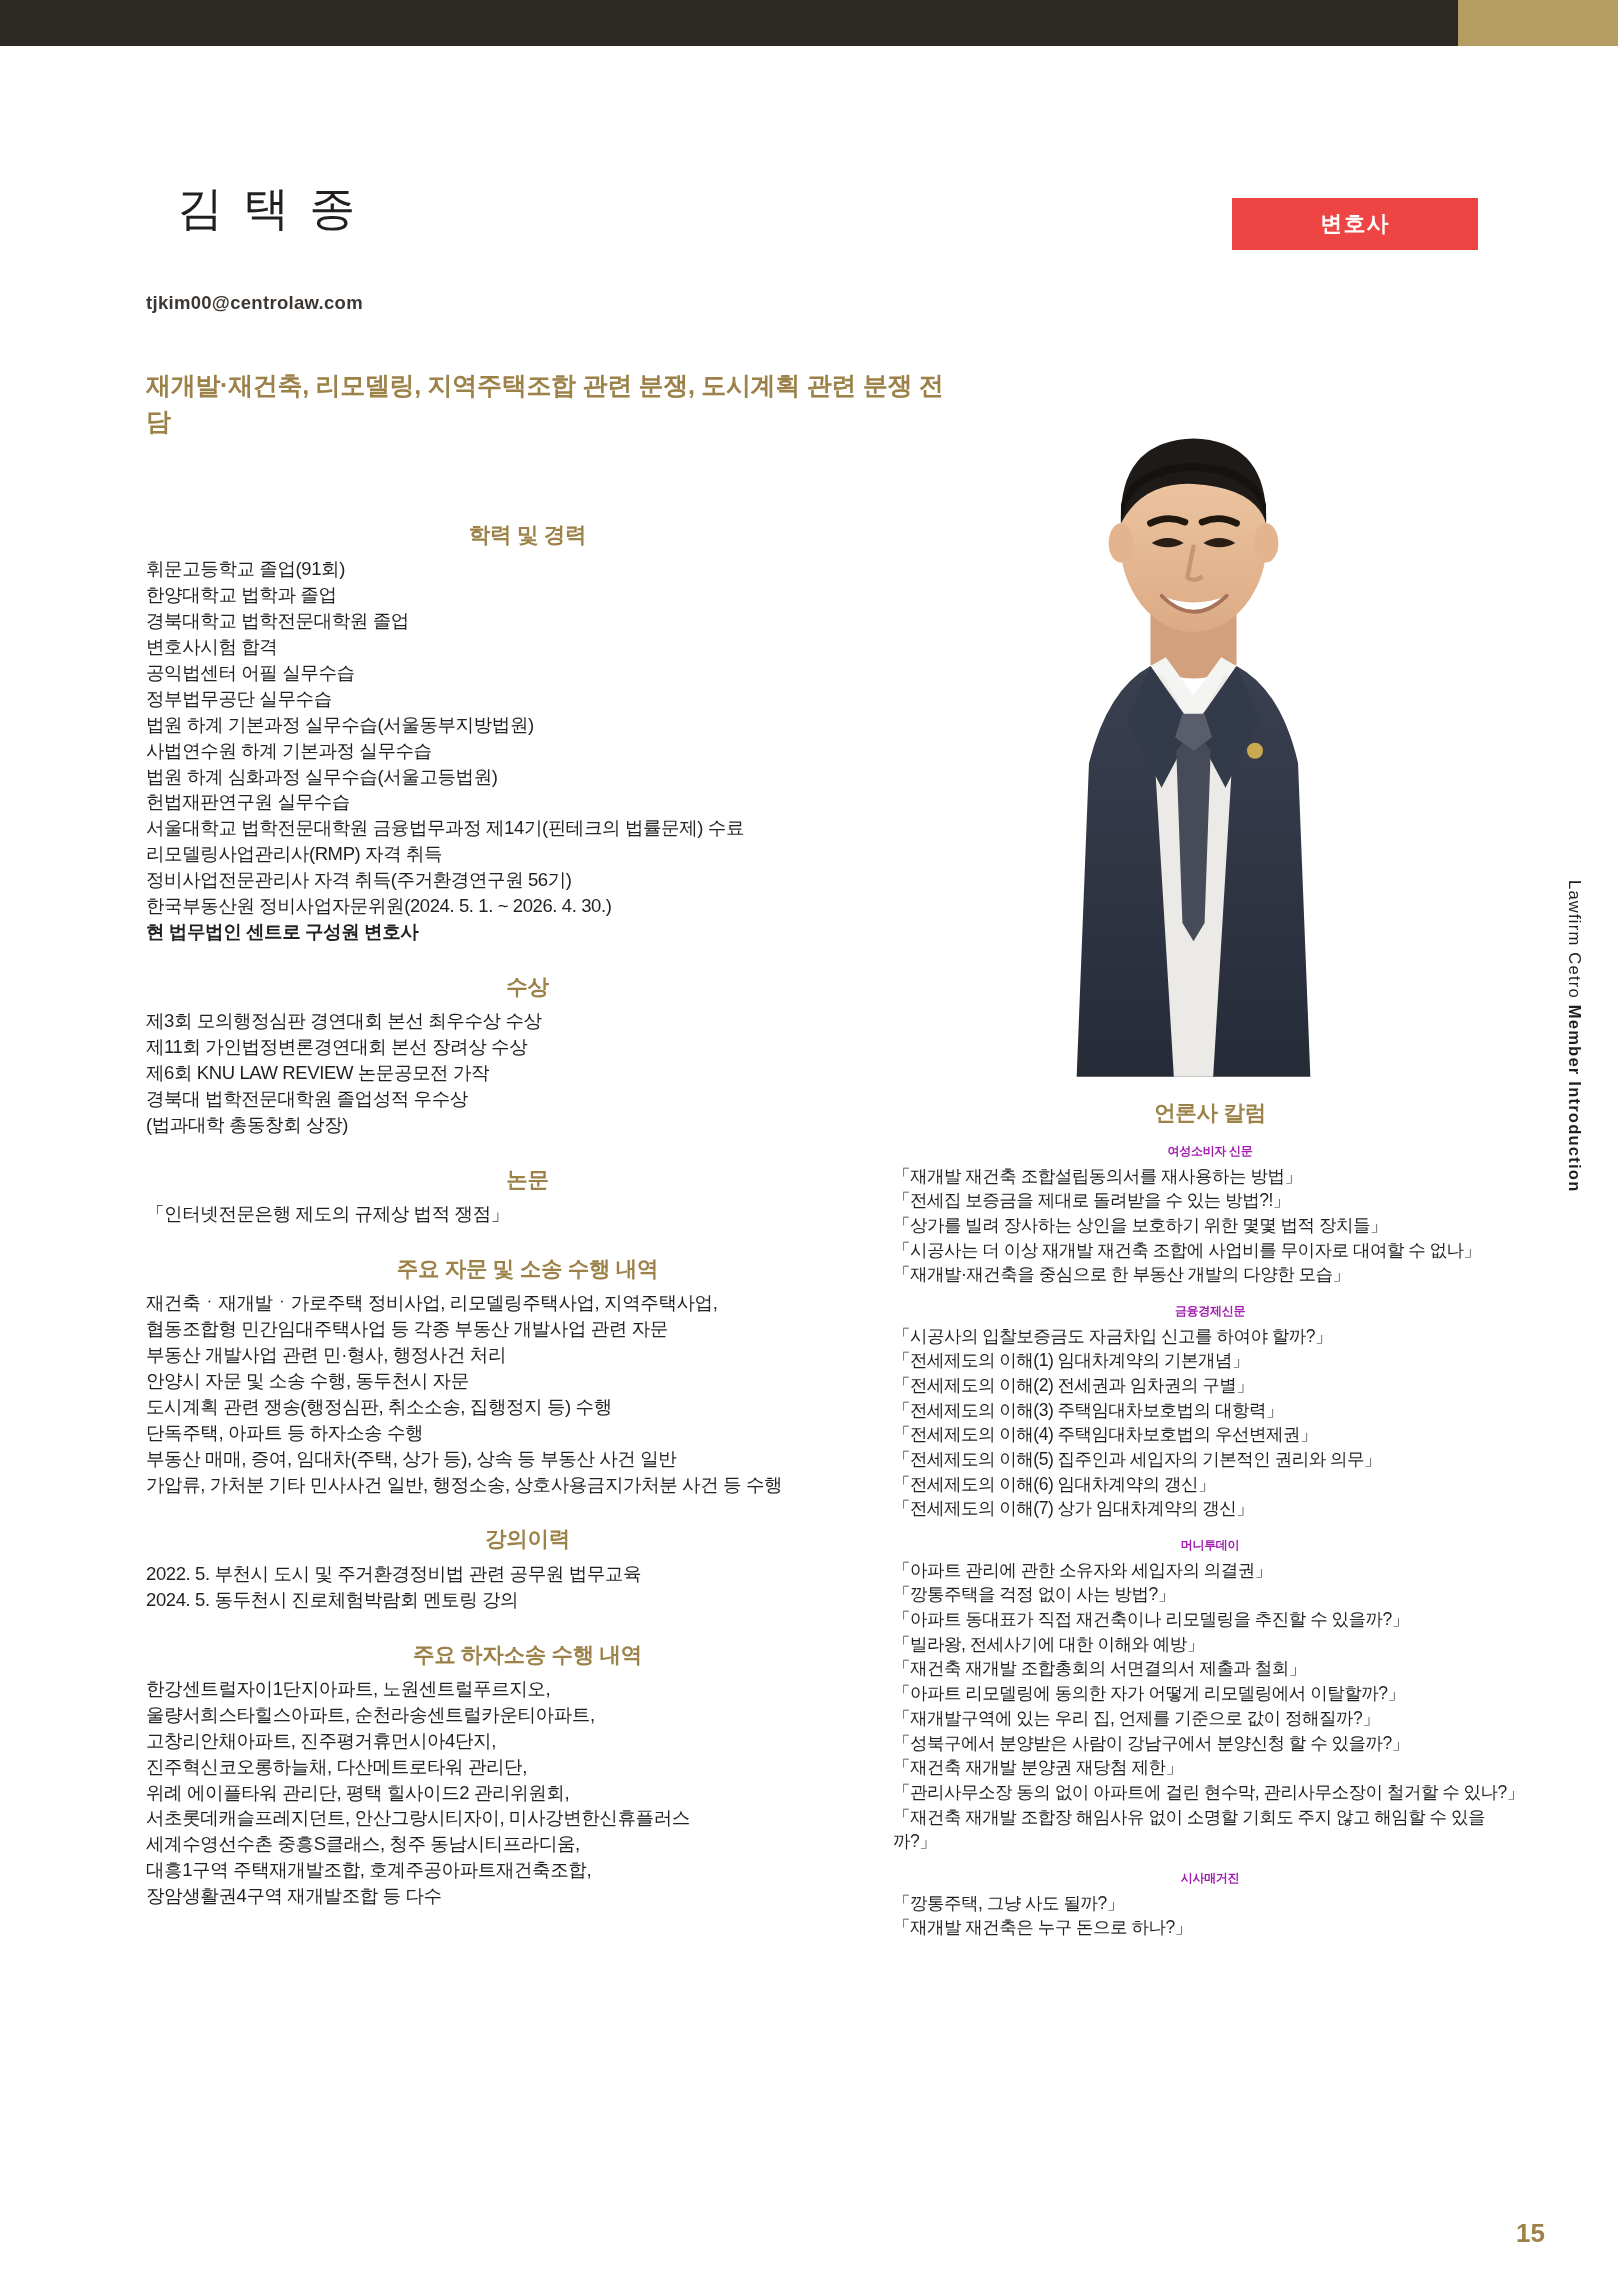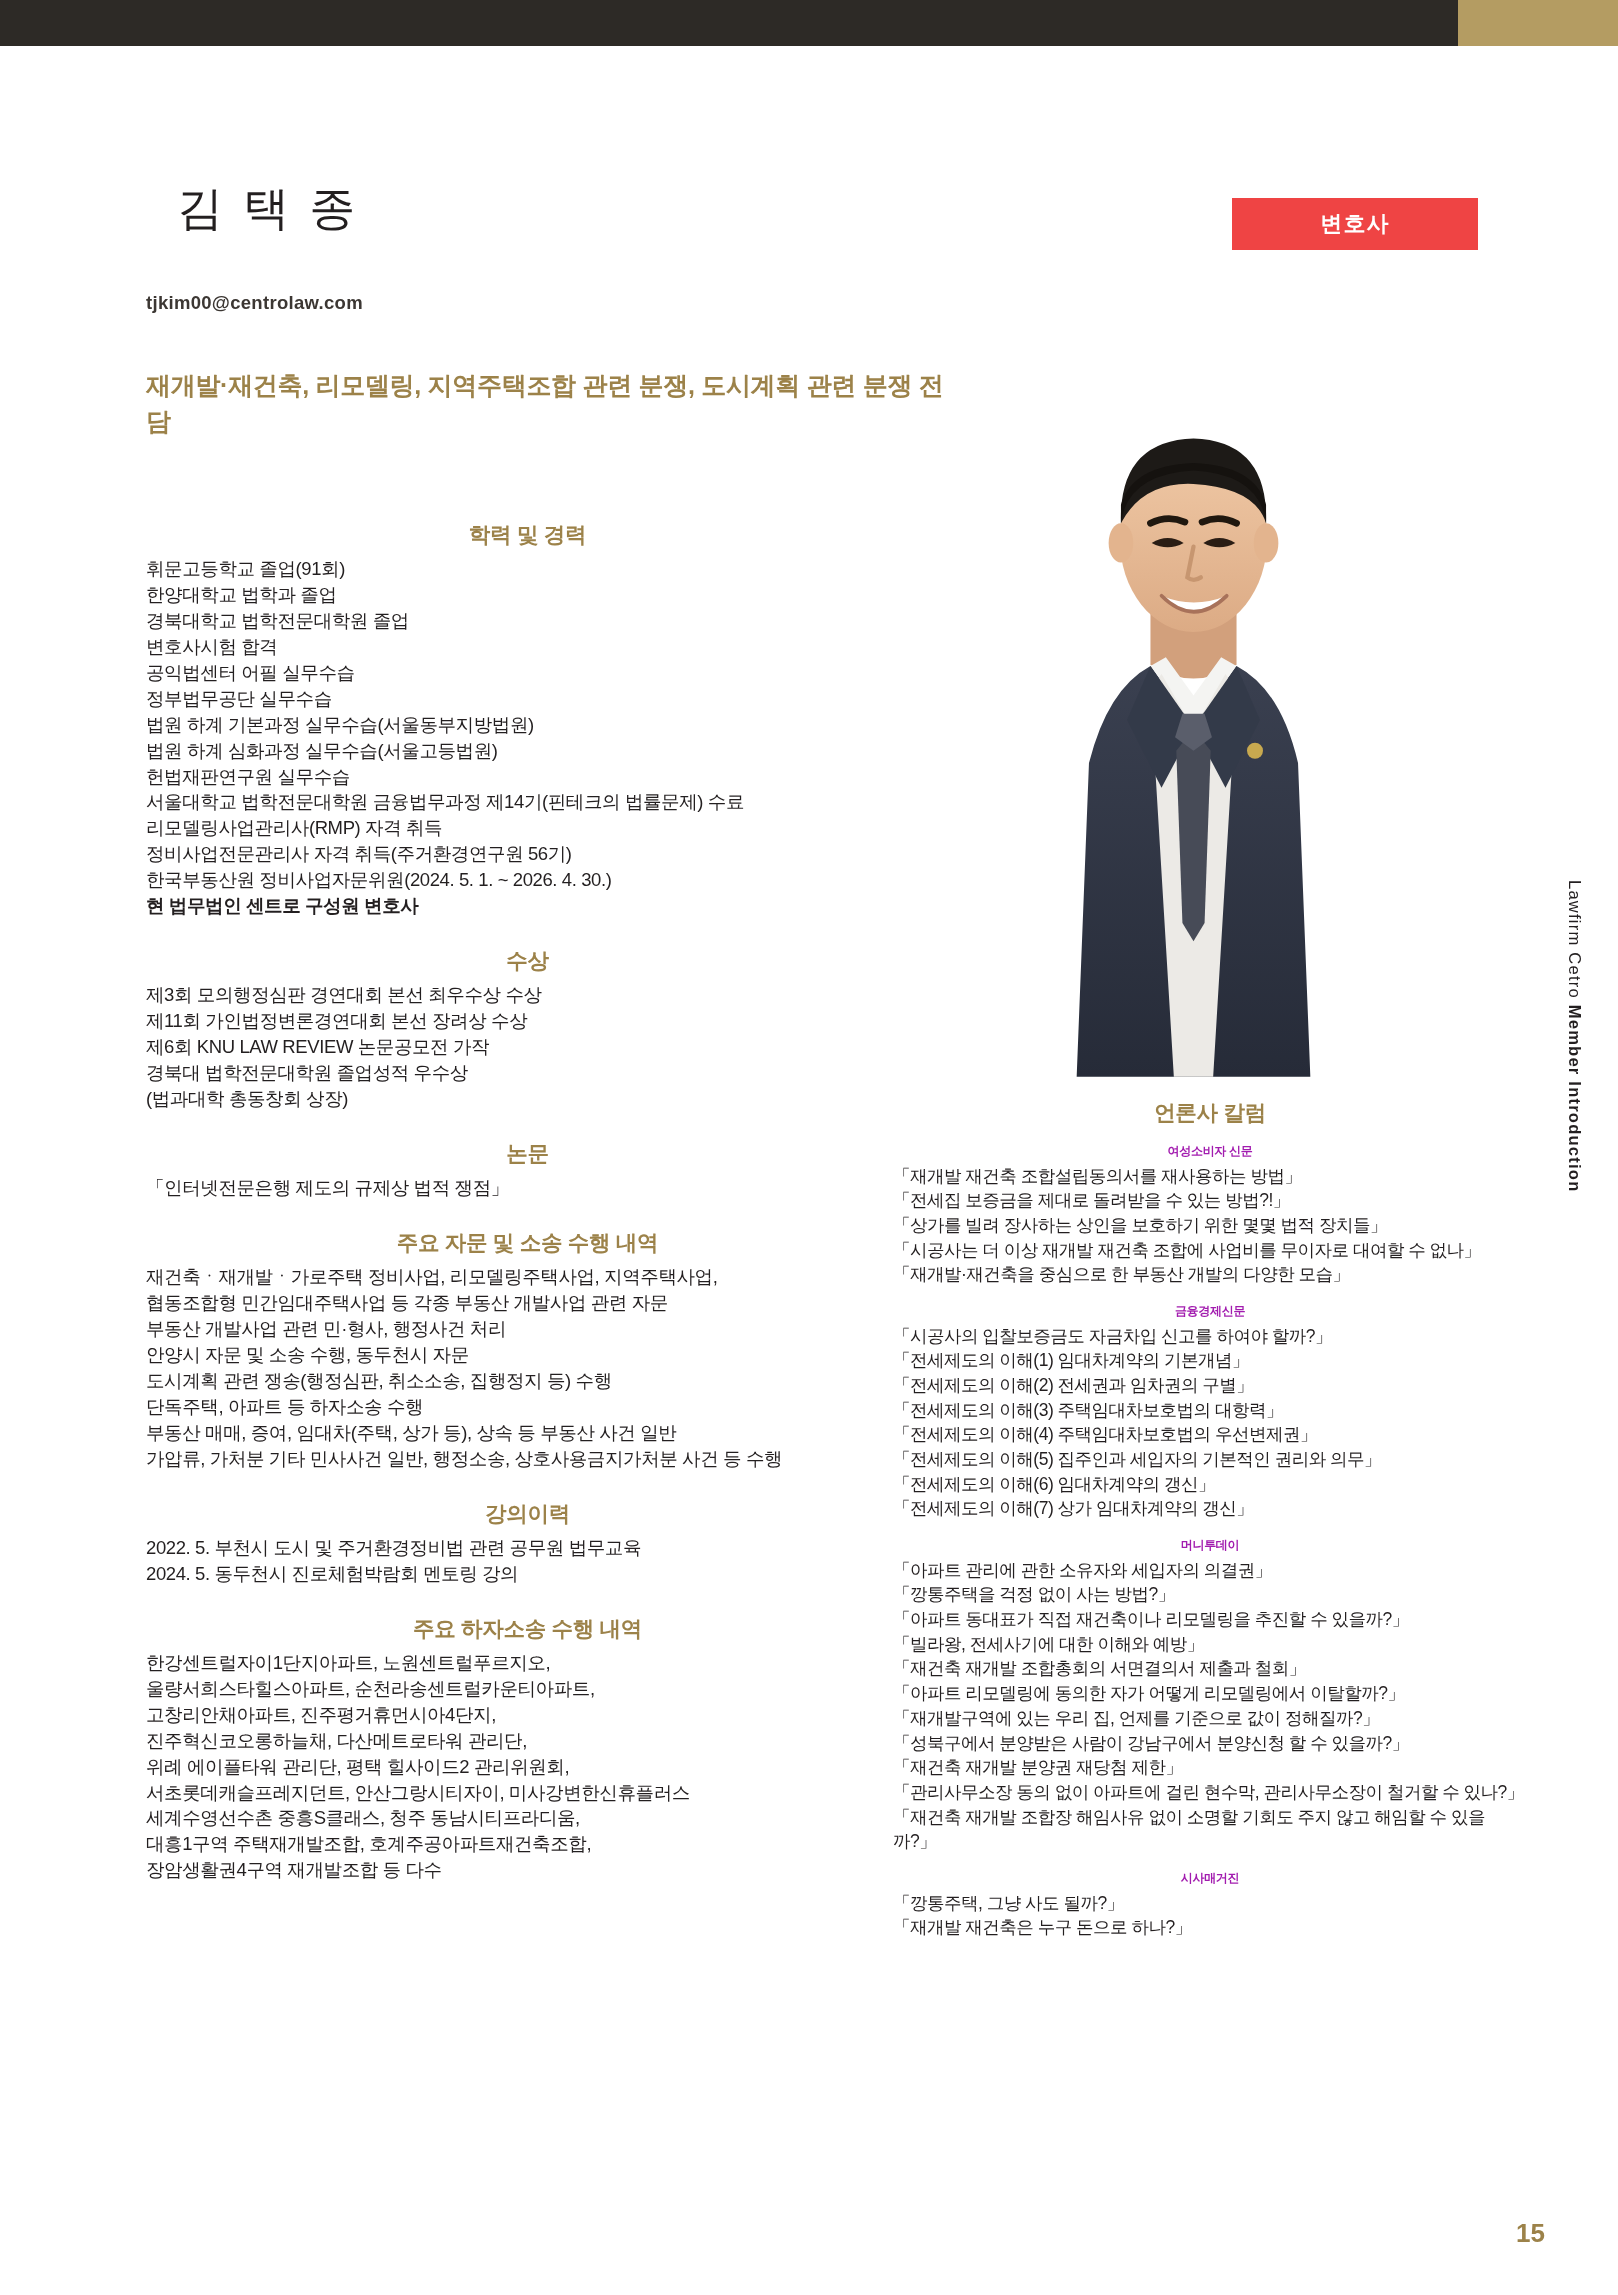--- a/index.html
+++ b/index.html
@@ -220,20 +220,21 @@
 
     <div class="sec">
       <div class="sec-title">학력 및 경력</div>
       <div class="line">휘문고등학교 졸업(91회)</div>
       <div class="line">한양대학교 법학과 졸업</div>
       <div class="line">경북대학교 법학전문대학원 졸업</div>
       <div class="line">변호사시험 합격</div>
       <div class="line">공익법센터 어필 실무수습</div>
       <div class="line">정부법무공단 실무수습</div>
       <div class="line">법원 하계 기본과정 실무수습(서울동부지방법원)</div>
+      <div class="line">사법연수원 하계 기본과정 실무수습</div>
       <div class="line">법원 하계 심화과정 실무수습(서울고등법원)</div>
       <div class="line">헌법재판연구원 실무수습</div>
       <div class="line">서울대학교 법학전문대학원 금융법무과정 제14기(핀테크의 법률문제) 수료</div>
       <div class="line">리모델링사업관리사(RMP) 자격 취득</div>
       <div class="line">정비사업전문관리사 자격 취득(주거환경연구원 56기)</div>
       <div class="line">한국부동산원 정비사업자문위원(2024. 5. 1. ~ 2026. 4. 30.)</div>
       <div class="line bold">현 법무법인 센트로 구성원 변호사</div>
     </div>
 
     <div class="sec">

